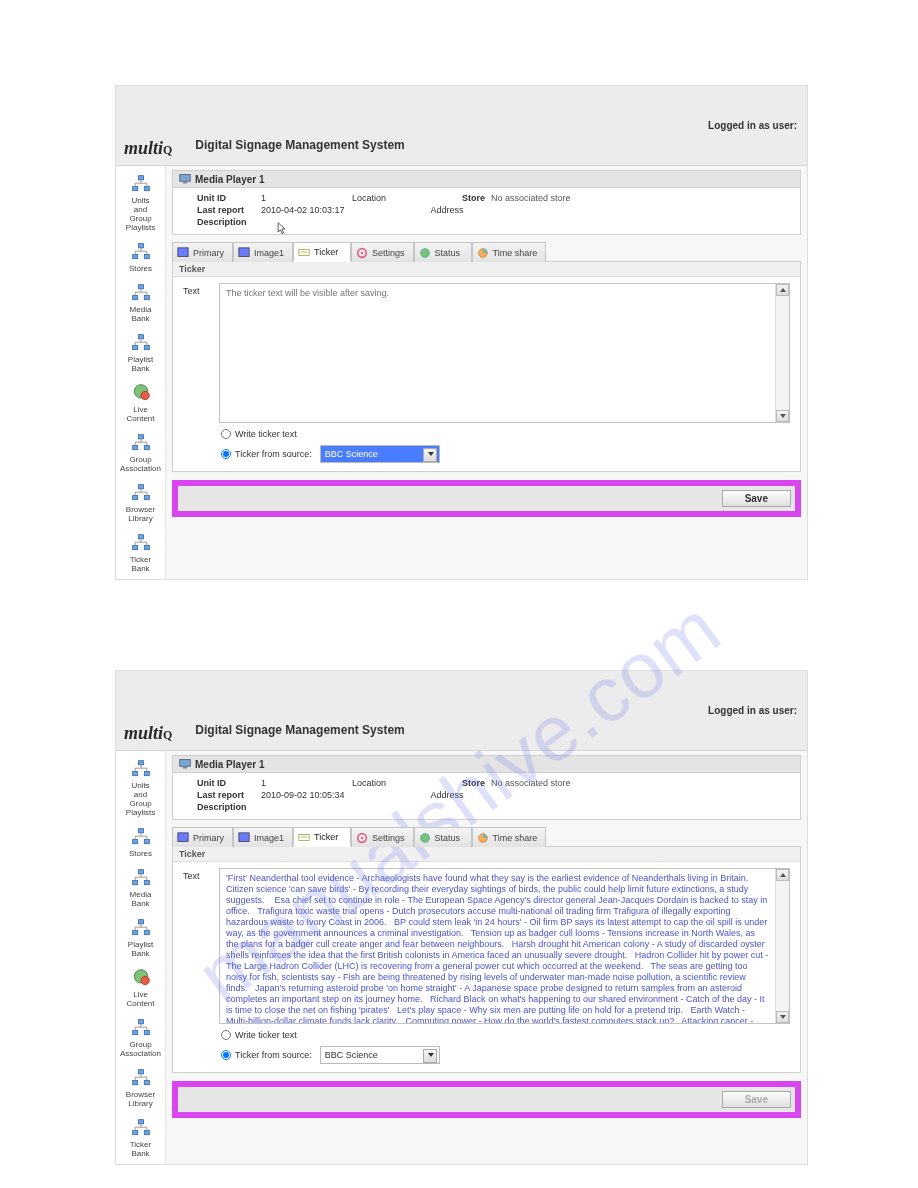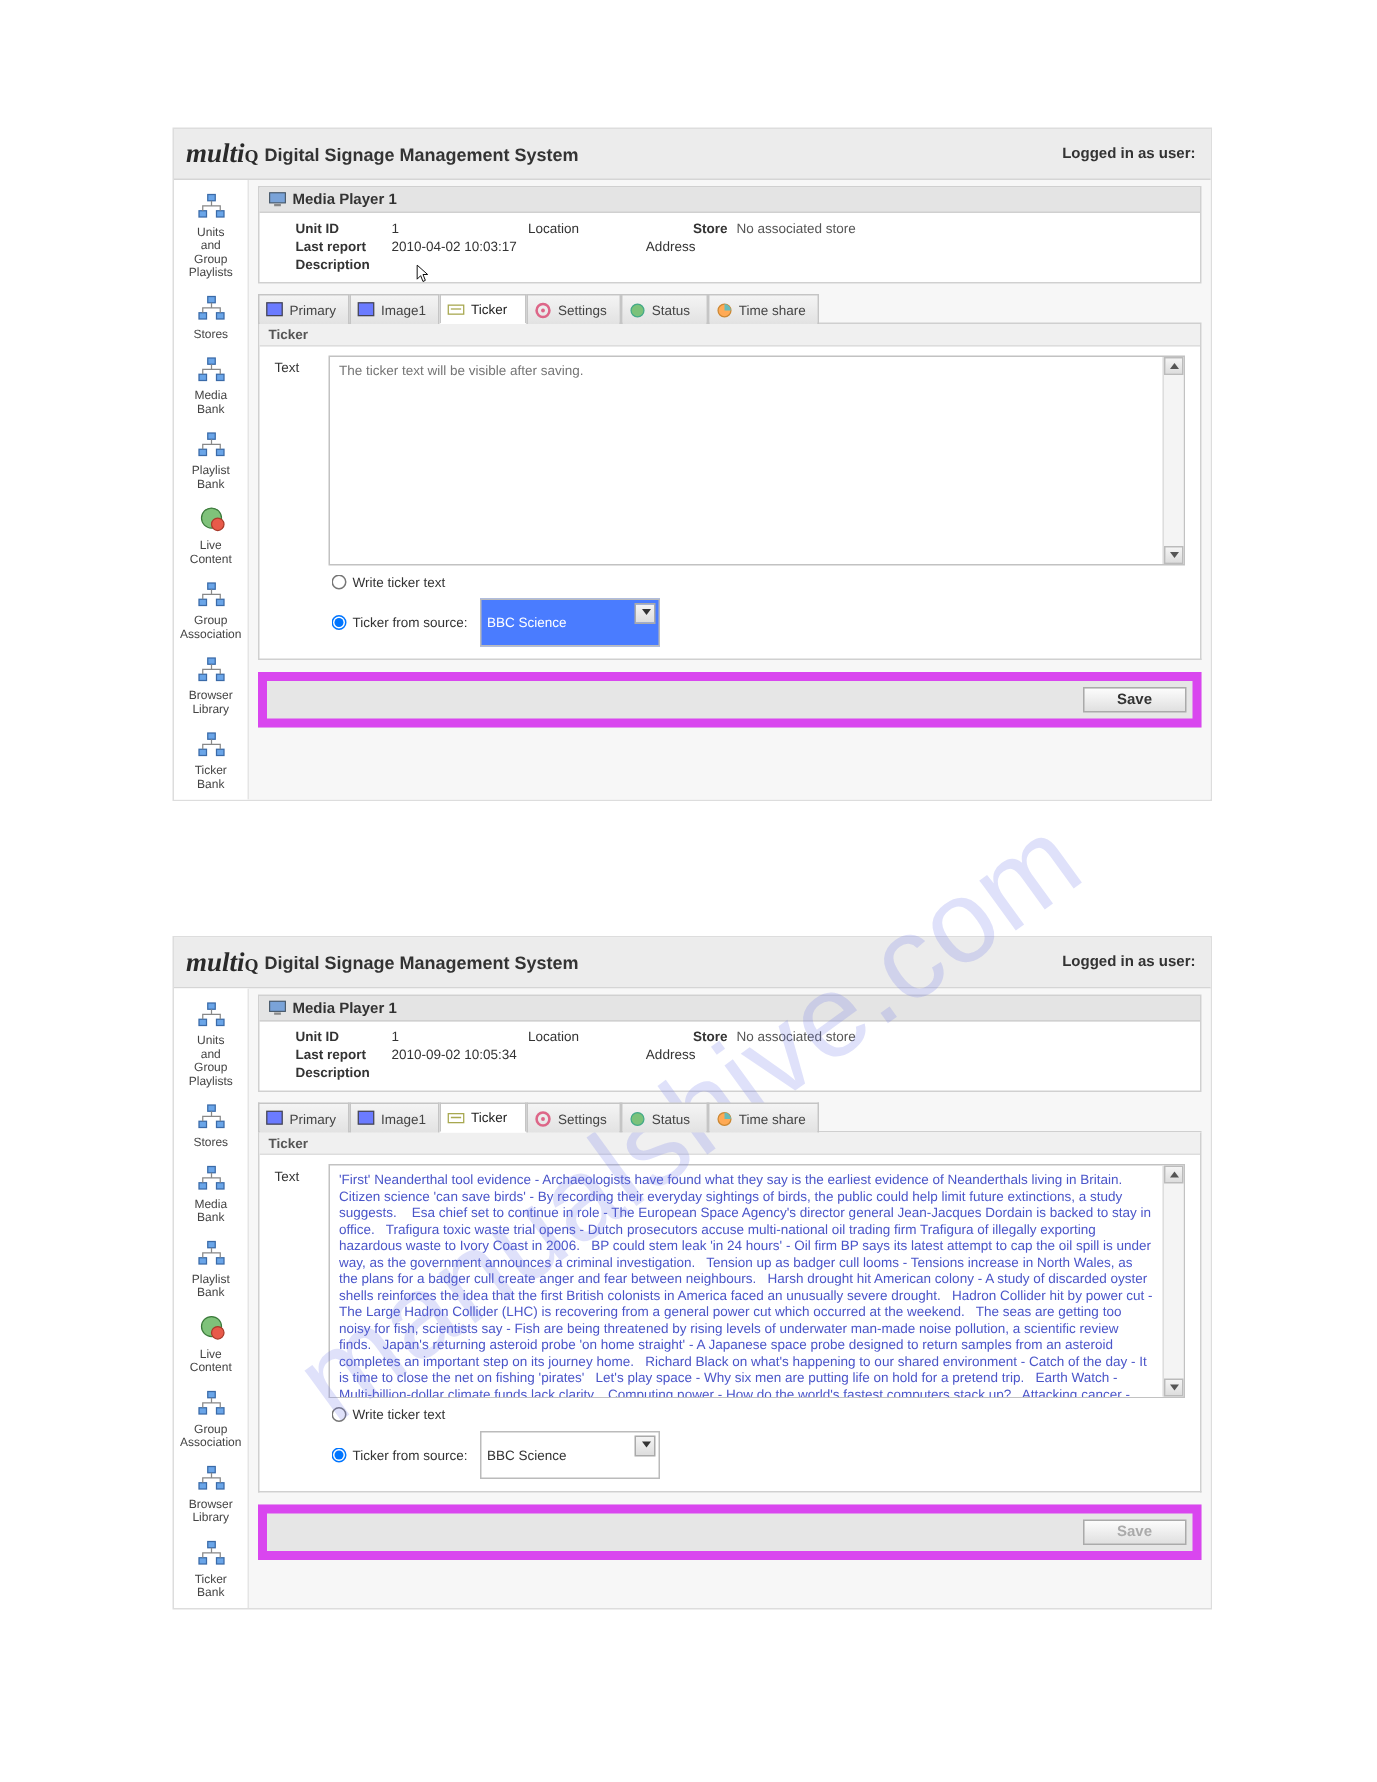--- a/index.html
+++ b/index.html
@@ -22,21 +22,21 @@
     margin-bottom: 90px;
   }
   .header {
     background: #ececec;
     border-bottom: 1px solid #d5d5d5;
     padding: 6px 10px 6px 8px;
     display: flex;
     align-items: center;
     justify-content: space-between;
   }
-  .brand { display: flex; align-items: center; gap: 0; }
+  .brand { display: flex; align-items: flex-start; gap: 19px; margin-top: 46px; }
   .logo {
     font-family: "Times New Roman", serif;
     font-style: italic;
     font-weight: bold;
     font-size: 18px;
     color: #2a2a2a;
   }
   .logo-q { font-style: normal; font-size: 12px; }
   .sys-title { font-size: 12px; font-weight: bold; color: #333; margin-left: 4px; }
   .login { font-size: 10px; font-weight: bold; color: #333; margin-left: 42px; }
@@ -137,21 +137,21 @@
     color: #bbb;
     overflow: auto;
     resize: none;
     font-family: inherit;
   }
   .ticker-text.filled { color: #4a55c9; height: 154px; line-height: 11px; }
   .radio-row { display: flex; align-items: center; gap: 4px; padding-left: 38px; font-size: 9px; margin-top: 6px; }
   .radio-row input { margin: 0; width: 10px; height: 10px; }
   .source-select {
     border: 1px solid #bbb;
-    height: 32px;
+    height: 18px;
     font-size: 9px;
     padding: 0 18px 0 4px;
     color: #333;
     position: relative;
     display: inline-flex; align-items: center;
     width: 120px;
     margin-left: 4px;
     background: #fff;
     cursor: pointer;
   }

